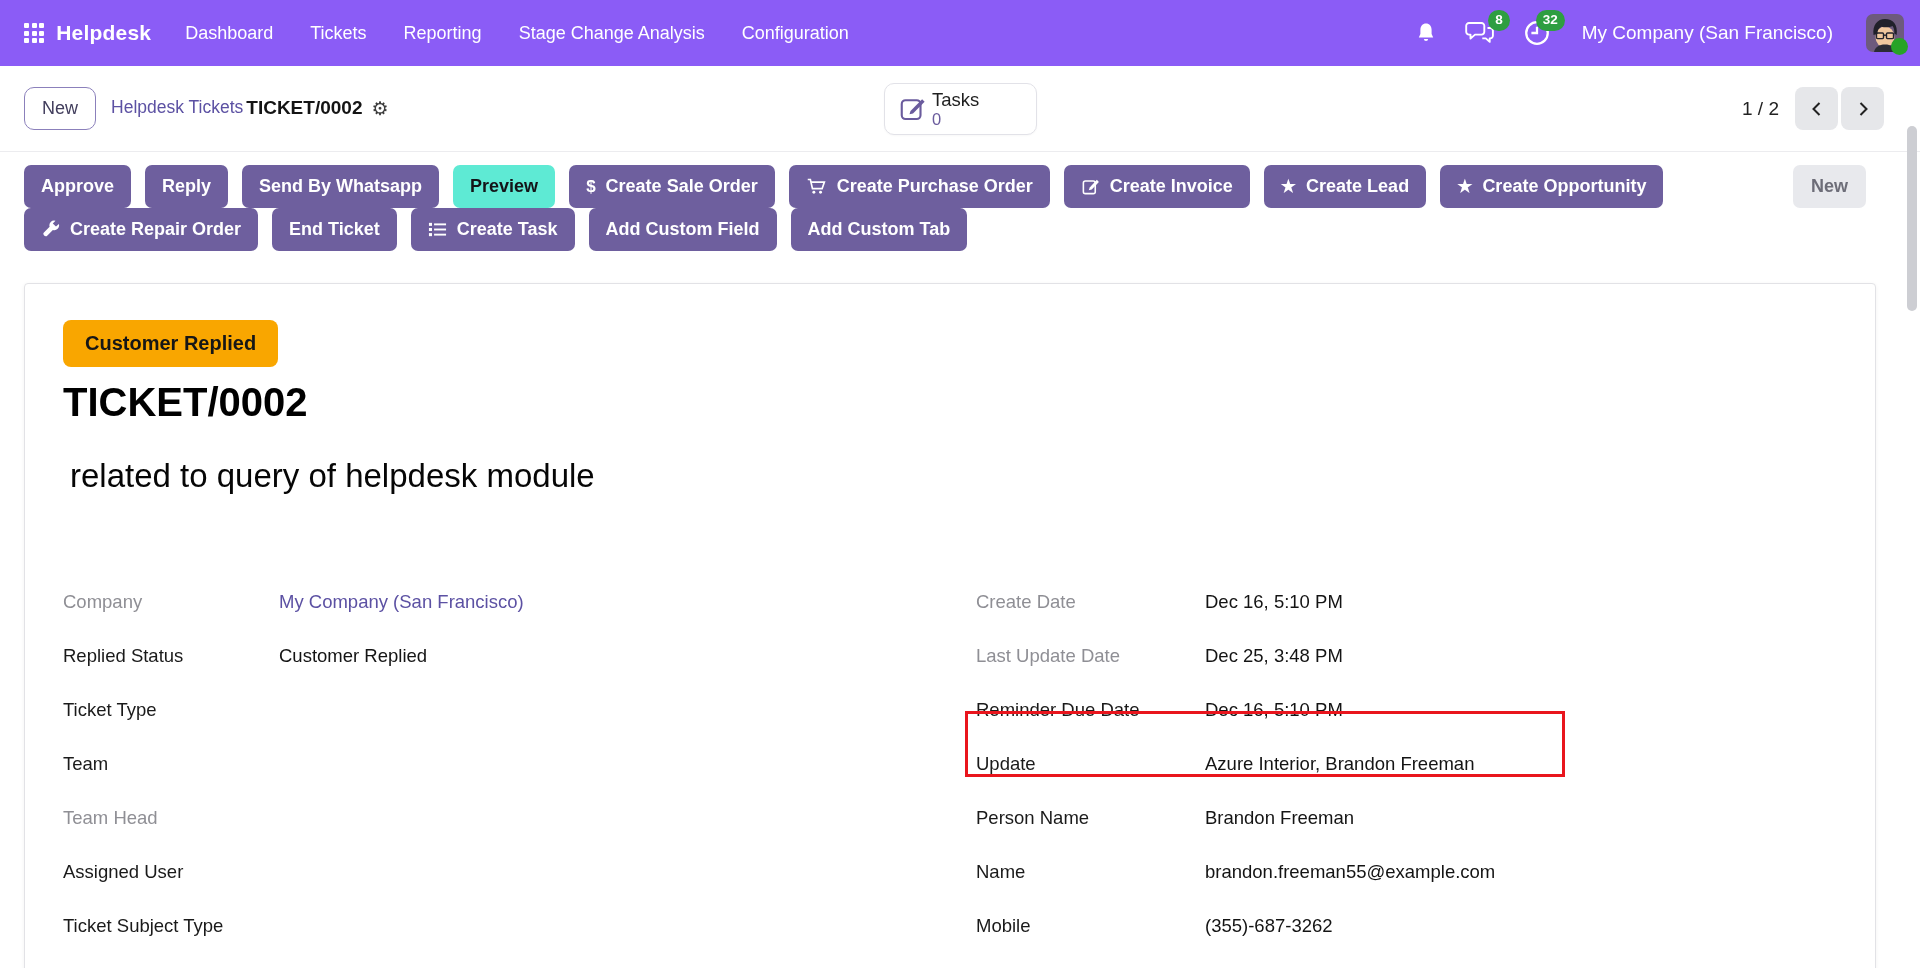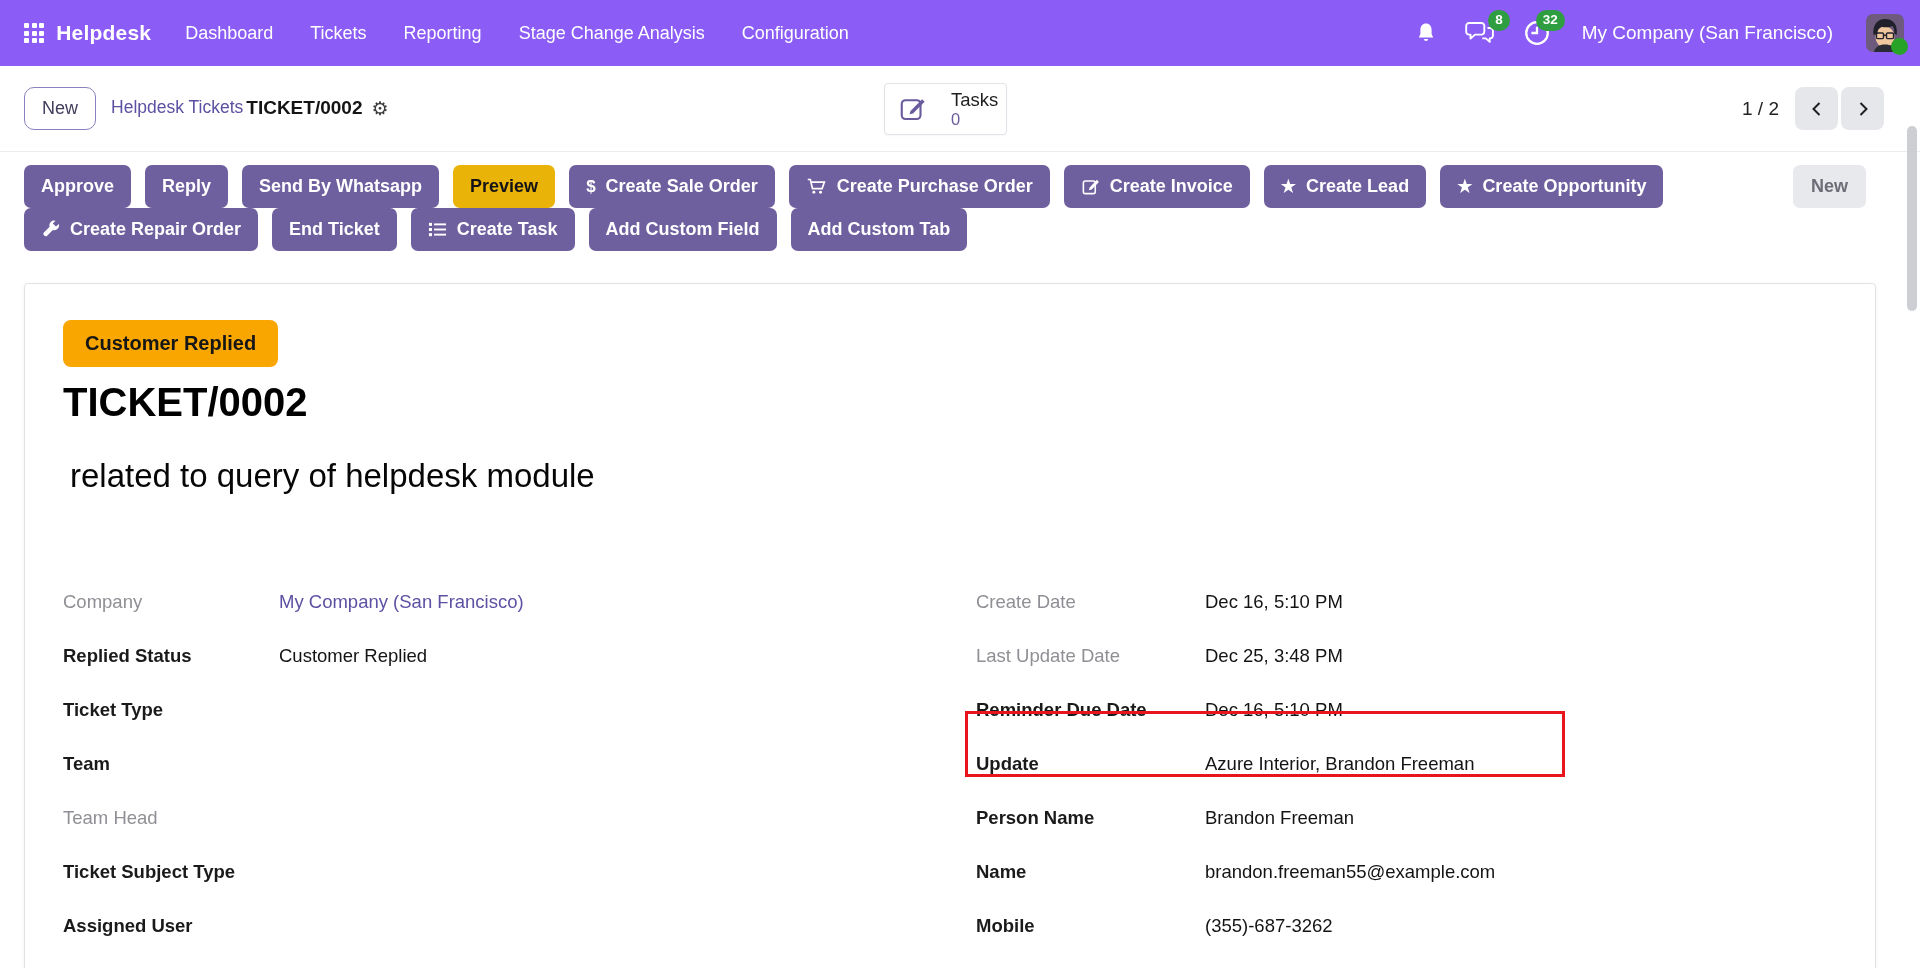--- a/index.html
+++ b/index.html
@@ -42,23 +42,23 @@
     background:#fff; border:1px solid #8b80bb; border-radius:10px; color:#413d5c;
     font-size:18px; font-weight:500; padding:10px 17px; cursor:pointer;
     font-family:inherit;
   }
   .breadcrumbs { margin-left:15px; display:flex; flex-direction:row; justify-content:center; gap:3px; }
   .bc-parent { color:#5c51a3; font-size:17.5px; cursor:pointer; line-height:1.1; }
   .bc-current-row { display:flex; align-items:center; gap:9px; }
   .bc-current { color:#141414; font-size:19px; font-weight:700; line-height:1.1; }
   .gear { font-size:19px; color:#3c3c3c; cursor:pointer; line-height:1; }
   .tasks-btn {
-    position:absolute; left:884px; top:17px; width:123px; height:52px;
-    background:#fff; border:1px solid #e2e2e8; border-radius:4px;
-    display:flex; align-items:center; gap:23px; padding:0 13px; cursor:pointer;
+    position:absolute; left:884px; top:17px; width:153px; height:52px;
+    background:#fff; border:1px solid #e2e2e8; border-radius:10px;
+    display:flex; align-items:center; gap:4px; padding:0 13px; cursor:pointer;
     box-shadow:0 1px 2px rgba(0,0,0,.03);
   }
   .tasks-txt { display:flex; flex-direction:column; line-height:1.15; }
   .tasks-label { font-size:18.5px; color:#1f1f1f; }
   .tasks-count { font-size:16.5px; color:#6a5b9d; }
   .pager { margin-left:auto; display:flex; align-items:center; gap:16px; }
   .pager-value { font-size:19px; color:#222; }
   .pager-btns { display:flex; gap:3px; }
   .pager-btn {
     width:43px; height:43px; background:#e6e7ea; border:none; border-radius:8px;
@@ -66,21 +66,21 @@
   }
 
   
   .action-area { padding:13px 24px 15px; display:flex; flex-direction:column; position:relative; }
   .btn-row { display:flex; gap:14px; }
   .btn {
     display:inline-flex; align-items:center; gap:10px; height:43px; padding:0 17px;
     border:none; border-radius:7px; background:#6e5f9e; color:#fff;
     font-size:18px; font-weight:600; font-family:inherit; cursor:pointer; white-space:nowrap;
   }
-  .btn.secondary { background:#eab308; color:#141418; }
+  .btn.secondary { background:#5eead4; color:#141418; }
   .btn-glyph { font-size:17px; line-height:1; }
   .stage-new {
     position:absolute; top:13px; right:54px; height:43px; padding:0 18px;
     display:flex; align-items:center; background:#e8e9ed; color:#6d6d78;
     border-radius:7px; font-size:18px; font-weight:600; cursor:pointer;
   }
 
   
   .sheet {
     position:absolute; left:24px; top:283px; width:1852px; height:900px;
@@ -91,21 +91,21 @@
   .status-badge {
     display:inline-block; background:#f9a600; color:#161616;
     font-size:20px; font-weight:600; padding:12px 22px; border-radius:8px;
   }
   .ref-title { margin:12px 0 0; font-size:40px; font-weight:700; color:#000; line-height:1.15; }
   .subject { margin-top:32px; padding-left:7px; font-size:33px; font-weight:400; color:#060606; line-height:1.15; }
   .fields { margin-top:80px; display:flex; }
   .col-left { width:913px; flex:0 0 913px; }
   .col-right { flex:1; }
   .field-row { display:flex; align-items:center; height:54px; position:relative; }
-  .field-label { width:216px; flex:0 0 216px; font-size:18.5px; font-weight:700; color:#1a1a1a; }
+  .field-label { width:216px; flex:0 0 216px; font-size:18.5px; font-weight:400; color:#1a1a1a; }
   .col-right .field-label { width:229px; flex:0 0 229px; }
   .field-label.muted { color:#8f8f95; font-weight:400; }
   .field-value { font-size:18.5px; color:#141414; }
   .field-value.link { color:#5c51a3; cursor:pointer; }
   .field-row.highlighted::before {
     content:""; position:absolute; left:-11px; top:-26px; width:594px; height:60px;
     border:3px solid #e9151d; pointer-events:none;
   }
 
   
@@ -309,25 +309,25 @@
           </div>
           <div class="field-row">
             <span class="field-label">Team</span>
             <span class="field-value"></span>
           </div>
           <div class="field-row">
             <span class="field-label muted">Team Head</span>
             <span class="field-value"></span>
           </div>
           <div class="field-row">
+            <span class="field-label">Assigned User</span>
+            <span class="field-value"></span>
+          </div>
+          <div class="field-row">
             <span class="field-label">Ticket Subject Type</span>
-            <span class="field-value"></span>
-          </div>
-          <div class="field-row">
-            <span class="field-label">Assigned User</span>
             <span class="field-value"></span>
           </div>
           <div class="field-row">
             <span class="field-label">Tags</span>
             <span class="field-value"></span>
           </div>
         </div>
       <div class="col-right" id="col-right">
           <div class="field-row">
             <span class="field-label muted">Create Date</span>

